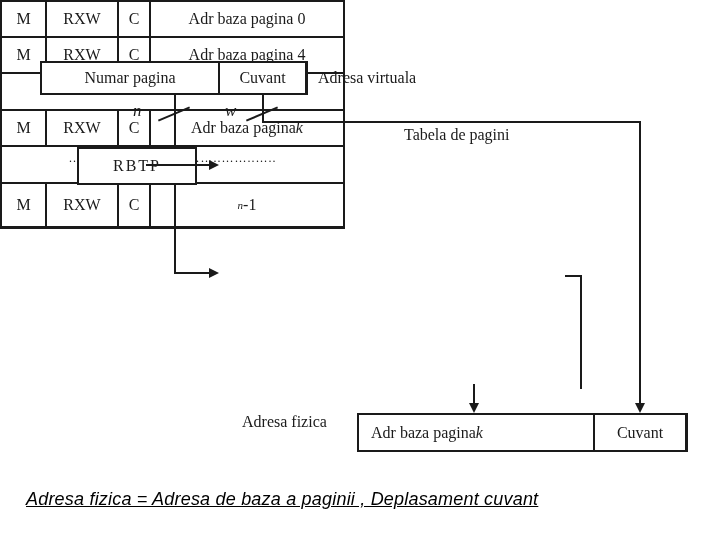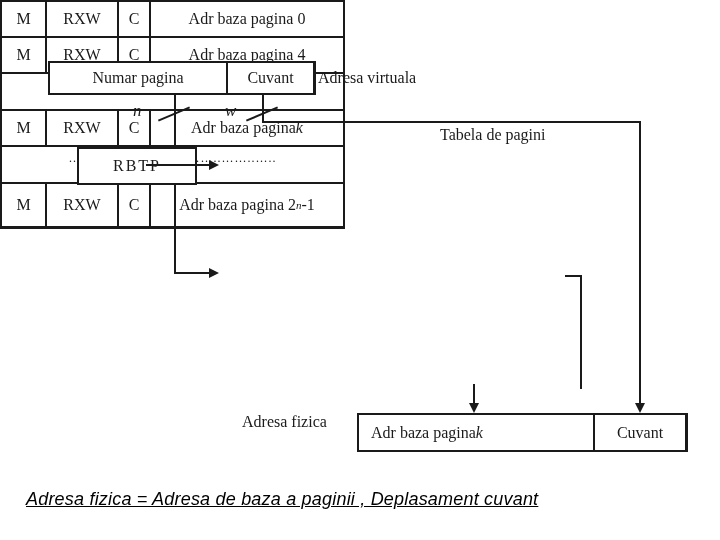--- a/index.html
+++ b/index.html
@@ -10,21 +10,21 @@
   .abs{position:absolute;text-decoration:underline;}
   .box{position:absolute;border:2px solid #1a1a1a;box-sizing:border-box;background:#ffffff;}
   .cellflex{display:flex;align-items:center;justify-content:center;height:100%;box-sizing:border-box;}
   .line{position:absolute;background:#1a1a1a;}
   .arrow-r{position:absolute;width:0;height:0;border-top:5px solid transparent;border-bottom:5px solid transparent;border-left:10px solid #1a1a1a;}
   .arrow-d{position:absolute;width:0;height:0;border-left:5px solid transparent;border-right:5px solid transparent;border-top:10px solid #1a1a1a;}
   .slash{position:absolute;width:34px;height:2px;background:#1a1a1a;transform:rotate(-23deg);}
   .lbl{position:absolute;font-size:16px;line-height:20px;white-space:nowrap;}
   .buslbl{font-style:italic;font-size:17px;}
   
-  #vabox{left:48px;top:61px;width:268px;height:34px;border-right-width:3px;display:flex;}
+  #vabox{left:40px;top:61px;width:268px;height:34px;border-right-width:3px;display:flex;}
   #vabox .c1{width:178px;border-right:2px solid #1a1a1a;}
   #vabox .c2{flex:1;}
   
   #rbtp{left:40px;top:147px;width:120px;height:38px;margin-left:37px;}
   #rbtp .cellflex{letter-spacing:2px;}
   
   #ptable{left:220px;top:148px;width:345px;height:229px;border:2px solid #1a1a1a;border-bottom-width:3px;box-sizing:border-box;background:#fff;display:flex;flex-direction:column;}
   .prow{display:flex;box-sizing:border-box;border-bottom:2px solid #1a1a1a;}
   .prow:last-child{border-bottom:none;}
   .prow.entry{height:36px;}
@@ -67,21 +67,21 @@
   <div class="line" style="left:262px;top:121px;width:379px;height:2px;"></div>
   <div class="line" style="left:639px;top:121px;width:2px;height:283px;"></div>
   <div class="arrow-d" style="left:635px;top:403px;"></div>
 
   <div class="box" id="rbtp">
     <div class="cellflex fs16">RBTP</div>
   </div>
   <div class="line" style="left:146px;top:164px;width:63px;height:2px;"></div>
   <div class="arrow-r" style="left:209px;top:160px;"></div>
 
-  <div class="lbl" style="left:440px;top:125px;">Tabela de pagini</div>
+  <div class="lbl" style="left:404px;top:125px;">Tabela de pagini</div>
 
   <div id="ptable">
     <div class="prow entry">
       <div class="pc m">M</div>
       <div class="pc rxw">RXW</div>
       <div class="pc c">C</div>
       <div class="pc adr">Adr baza pagina 0</div>
     </div>
     <div class="prow entry">
       <div class="pc m">M</div>
@@ -98,21 +98,20 @@
           <span>Adr baza pagina </span>
           <i>k</i>
         </div>
     </div>
     <div class="prow dots">………..……..…….. ……..……..…..</div>
     <div class="prow entry" style="flex:1;">
       <div class="pc m">M</div>
       <div class="pc rxw">RXW</div>
       <div class="pc c">C</div>
       <div class="pc adr">
-          <span>Adr baza pagina 2</span>
           <sup>n</sup>
           <span>-1</span>
         </div>
     </div>
   </div>
 
   <div class="line" style="left:565px;top:275px;width:17px;height:2px;"></div>
   <div class="line" style="left:580px;top:275px;width:2px;height:114px;"></div>
   <div class="line" style="left:473px;top:384px;width:2px;height:21px;"></div>
   <div class="arrow-d" style="left:469px;top:403px;"></div>

